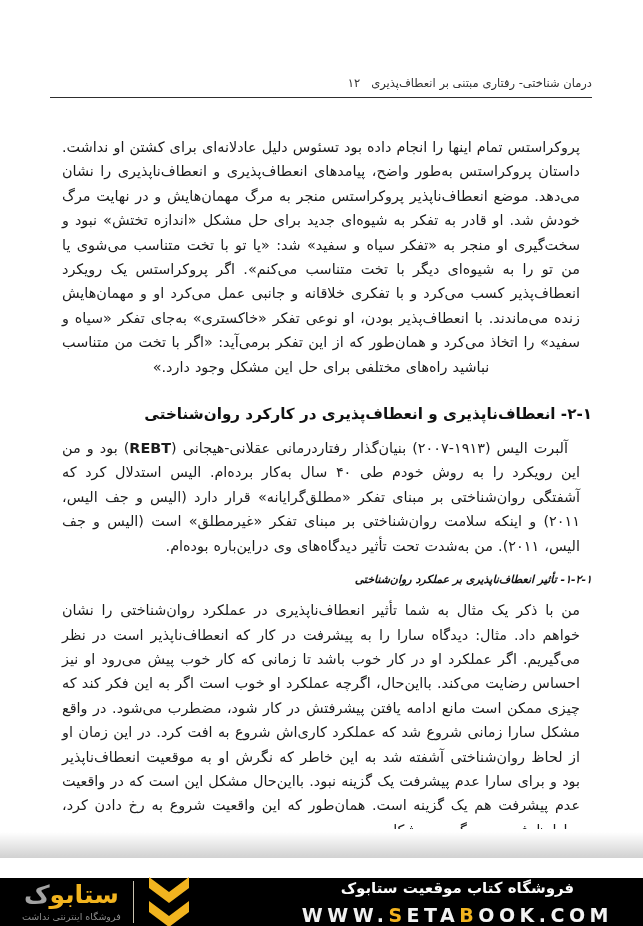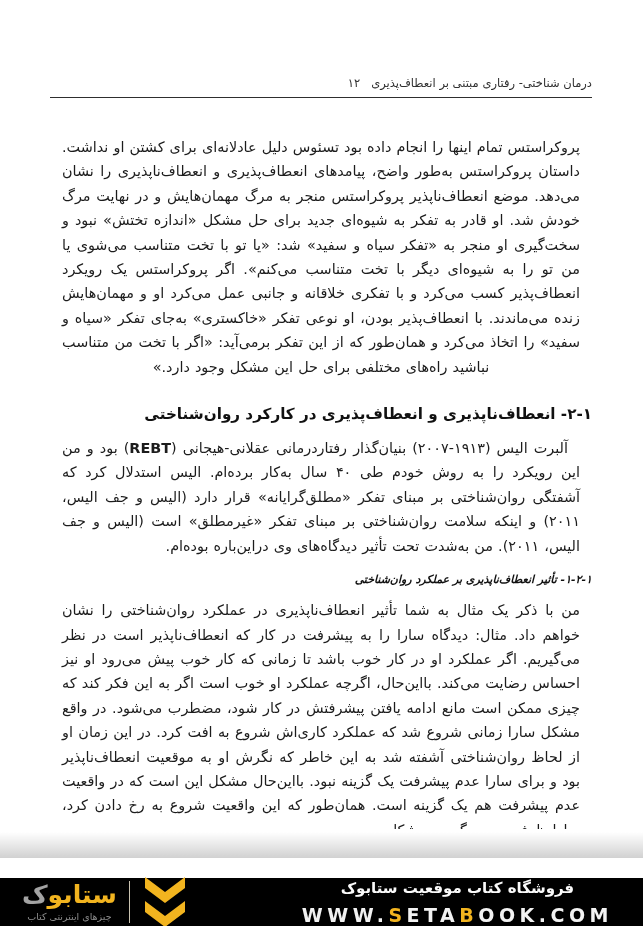--- a/index.html
+++ b/index.html
@@ -65,21 +65,21 @@
     <p>من با ذکر یک مثال به شما تأثیر انعطاف‌ناپذیری در عملکرد روان‌شناختی را نشان خواهم داد. مثال: دیدگاه سارا را به پیشرفت در کار که انعطاف‌ناپذیر است در نظر می‌گیریم. اگر عملکرد او در کار خوب باشد تا زمانی که کار خوب پیش می‌رود او نیز احساس رضایت می‌کند. بااین‌حال، اگرچه عملکرد او خوب است اگر به این فکر کند که چیزی ممکن است مانع ادامه یافتن پیشرفتش در کار شود، مضطرب می‌شود. در واقع مشکل سارا زمانی شروع شد که عملکرد کاری‌اش شروع به افت کرد. در این زمان او از لحاظ روان‌شناختی آشفته شد به این خاطر که نگرش او به موقعیت انعطاف‌ناپذیر بود و برای سارا عدم پیشرفت یک گزینه نبود. بااین‌حال مشکل این است که در واقعیت عدم پیشرفت هم یک گزینه است. همان‌طور که این واقعیت شروع به رخ دادن کرد، سارا ظرفیت رسیدگی به مشکل</p>
   </main>
 
   <div class="shade"></div>
 
   <footer class="banner">
 
     <div class="logo-block">
       <div class="wordmark-col">
         <div class="wordmark"><span class="gold-txt">ستابو</span><span class="grey-k">ک</span></div>
-        <div class="tagline">چیزهای اینترنتی کتاب</div>
+        <div class="tagline">فروشگاه اینترنتی نداشت</div>
       </div>
       <div class="logo-divider"></div>
       <svg class="emblem" width="46" height="52" viewBox="0 0 46 52" aria-hidden="true">
         <path d="M3 1 L23 16 L43 1 L43 12 L23 27 L3 12 Z" fill="#F2B41F"></path>
         <path d="M3 25 L23 40 L43 25 L43 36 L23 51 L3 36 Z" fill="#F2B41F"></path>
       </svg>
     </div>
 
     <div class="store-col">
       <div class="store-name">فروشگاه کتاب موقعیت ستابوک</div>

